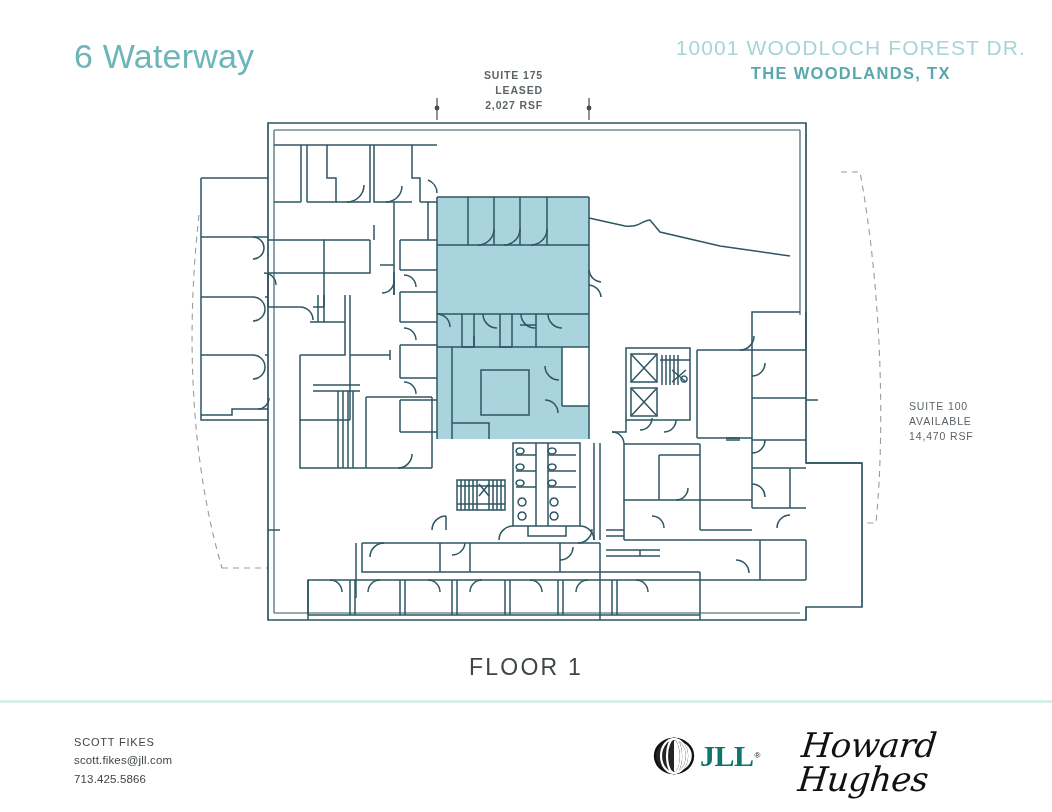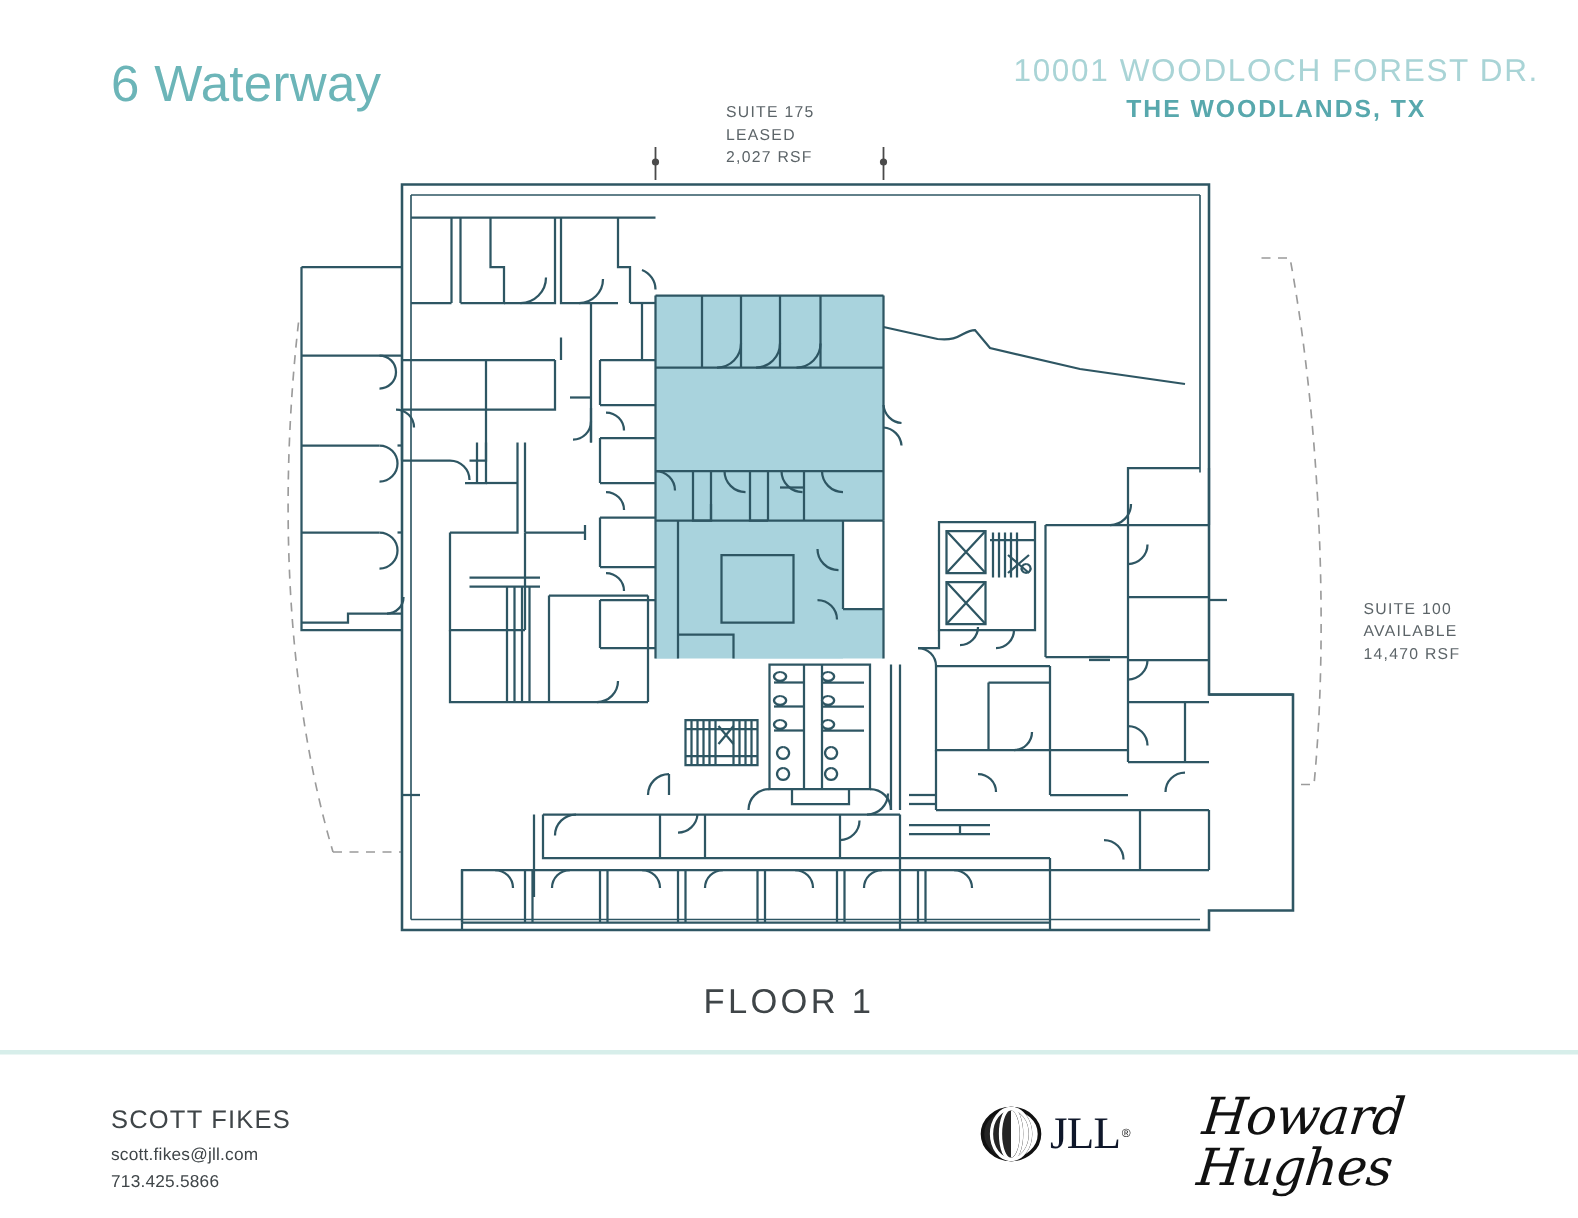--- a/index.html
+++ b/index.html
@@ -67,21 +67,22 @@
     position: absolute;
     font-size: 10.5px;
     letter-spacing: 0.85px;
     line-height: 1.42;
     color: #5c6468;
     white-space: nowrap;
   }
   .callout-suite175 {
     left: 484px;
     top: 72px;
-    text-align: left;
+    text-align: right;
+    font-weight: bold;
   }
   .callout-suite100 {
     left: 909px;
     top: 383px;
     text-align: left;
   }
   .callout .c-line { display: block; }
 
   
   .floor-label {
@@ -113,21 +114,21 @@
     height: 109px;
   }
   .contact {
     position: absolute;
     top: 31px;
     line-height: 1.58;
   }
   .contact-1 { left: 74px; }
   .contact-2 { left: 236px; }
   .contact-name {
-    font-size: 17px;
+    font-size: 11px;
     letter-spacing: 0.8px;
     color: #3f4548;
     display: block;
   }
   .contact-email, .contact-phone {
     font-size: 11.5px;
     letter-spacing: 0.15px;
     color: #3f4548;
     display: block;
   }
@@ -136,23 +137,23 @@
     position: absolute;
     left: 650px;
     top: 736px;
     display: flex;
     align-items: center;
   }
   .jll-mark { display: block; }
   .jll-word {
     font-family: "Liberation Serif", serif;
     font-size: 30px;
-    font-weight: 400;
+    font-weight: 700;
     letter-spacing: -0.5px;
-    color: #0f172a;
+    color: #0f766e;
     line-height: 1;
     margin-left: 2px;
   }
   .jll-reg {
     font-size: 8px;
     color: #111;
     vertical-align: super;
     margin-left: 1px;
     line-height: 1;
   }

